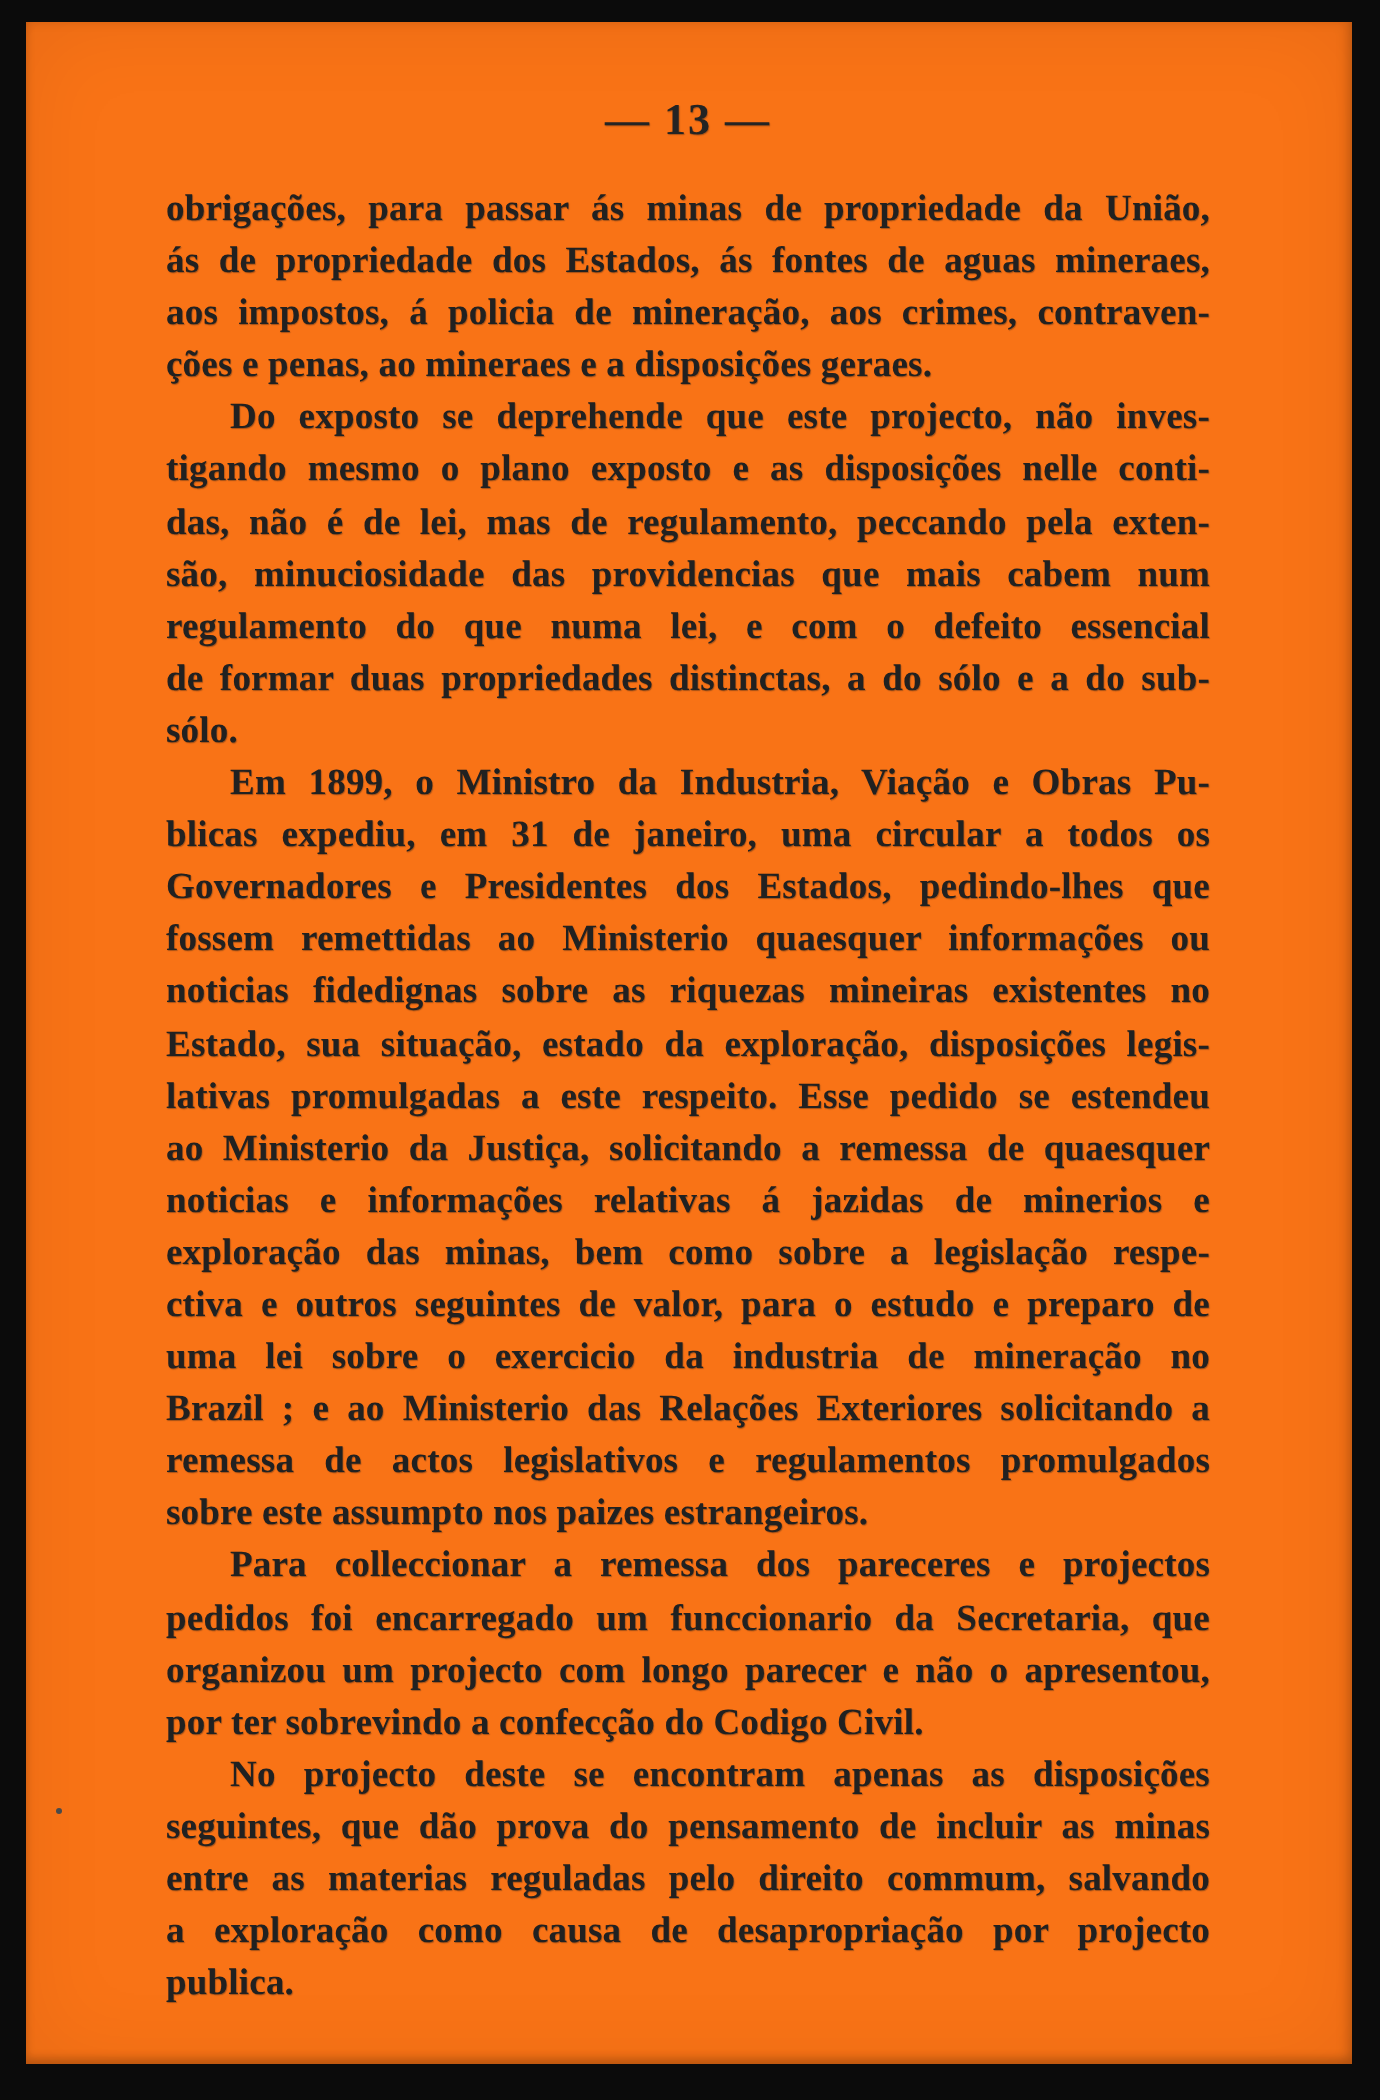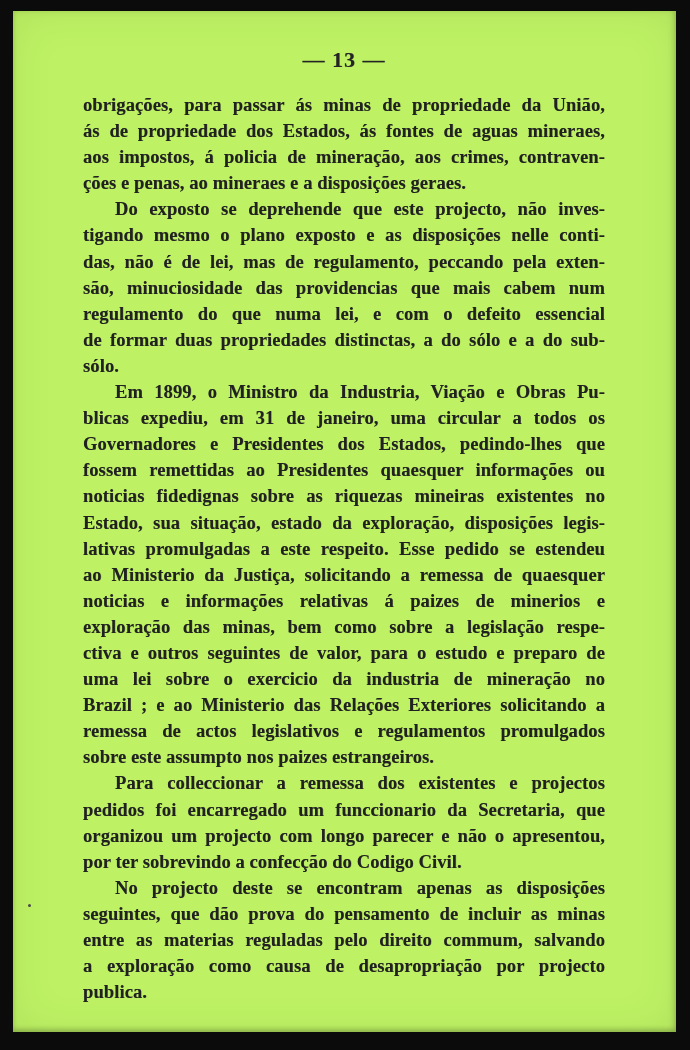--- a/index.html
+++ b/index.html
@@ -14,21 +14,21 @@
     height: 1050px;
     background: #0b0b0b;
     overflow: hidden;
   }
   .paper {
     position: absolute;
     left: 13px;
     top: 11px;
     width: 663px;
     height: 1021px;
-    background: #bef264;
+    background: #f97316;
     box-shadow: inset 0 0 45px rgba(0,0,0,0.07), inset -3px 0 6px rgba(0,0,0,0.10), inset 0 -3px 5px rgba(0,0,0,0.18);
   }
   .page-number {
     position: absolute;
     left: 70px;
     top: 36px;
     width: 522px;
     text-align: center;
     font-size: 22px;
     font-weight: bold;
@@ -90,34 +90,34 @@
       <div class="line">tigando mesmo o plano exposto e as disposições nelle conti-</div>
       <div class="line">das, não é de lei, mas de regulamento, peccando pela exten-</div>
       <div class="line">são, minuciosidade das providencias que mais cabem num</div>
       <div class="line">regulamento do que numa lei, e com o defeito essencial</div>
       <div class="line">de formar duas propriedades distinctas, a do sólo e a do sub-</div>
       <div class="line last">sólo.</div>
 
       <div class="line first">Em 1899, o Ministro da Industria, Viação e Obras Pu-</div>
       <div class="line">blicas expediu, em 31 de janeiro, uma circular a todos os</div>
       <div class="line">Governadores e Presidentes dos Estados, pedindo-lhes que</div>
-      <div class="line">fossem remettidas ao Presidentes quaesquer informações ou</div>
+      <div class="line">fossem remettidas ao Ministerio quaesquer informações ou</div>
       <div class="line">noticias fidedignas sobre as riquezas mineiras existentes no</div>
       <div class="line">Estado, sua situação, estado da exploração, disposições legis-</div>
       <div class="line">lativas promulgadas a este respeito. Esse pedido se estendeu</div>
       <div class="line">ao Ministerio da Justiça, solicitando a remessa de quaesquer</div>
-      <div class="line">noticias e informações relativas á paizes de minerios e</div>
+      <div class="line">noticias e informações relativas á jazidas de minerios e</div>
       <div class="line">exploração das minas, bem como sobre a legislação respe-</div>
       <div class="line">ctiva e outros seguintes de valor, para o estudo e preparo de</div>
       <div class="line">uma lei sobre o exercicio da industria de mineração no</div>
       <div class="line">Brazil ; e ao Ministerio das Relações Exteriores solicitando a</div>
       <div class="line">remessa de actos legislativos e regulamentos promulgados</div>
       <div class="line last">sobre este assumpto nos paizes estrangeiros.</div>
 
-      <div class="line first">Para colleccionar a remessa dos existentes e projectos</div>
+      <div class="line first">Para colleccionar a remessa dos pareceres e projectos</div>
       <div class="line">pedidos foi encarregado um funccionario da Secretaria, que</div>
       <div class="line">organizou um projecto com longo parecer e não o apresentou,</div>
       <div class="line last">por ter sobrevindo a confecção do Codigo Civil.</div>
 
       <div class="line first">No projecto deste se encontram apenas as disposições</div>
       <div class="line">seguintes, que dão prova do pensamento de incluir as minas</div>
       <div class="line">entre as materias reguladas pelo direito commum, salvando</div>
       <div class="line">a exploração como causa de desapropriação por projecto</div>
       <div class="line last">publica.</div>
     </div>

